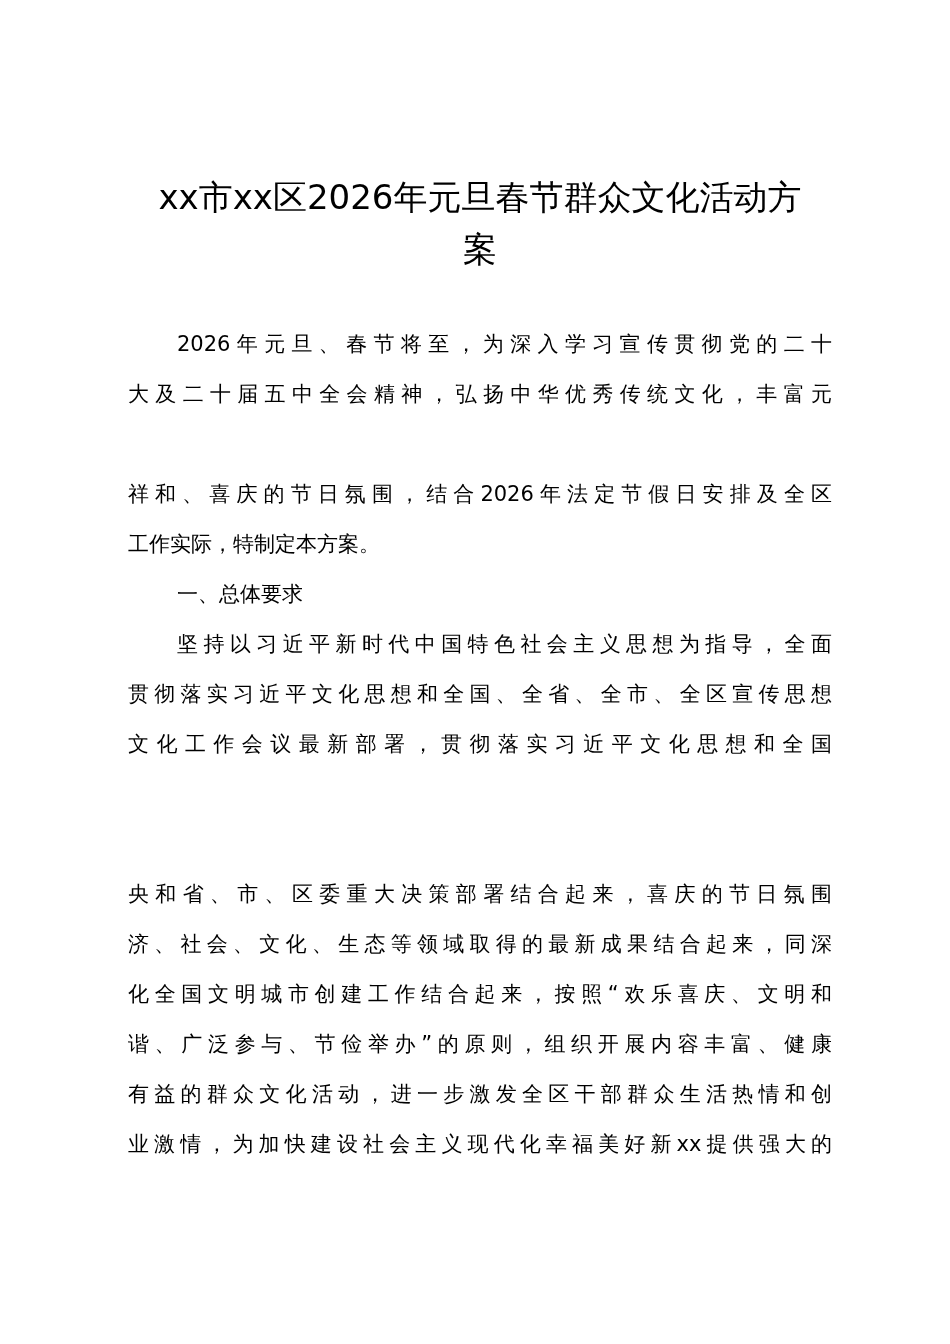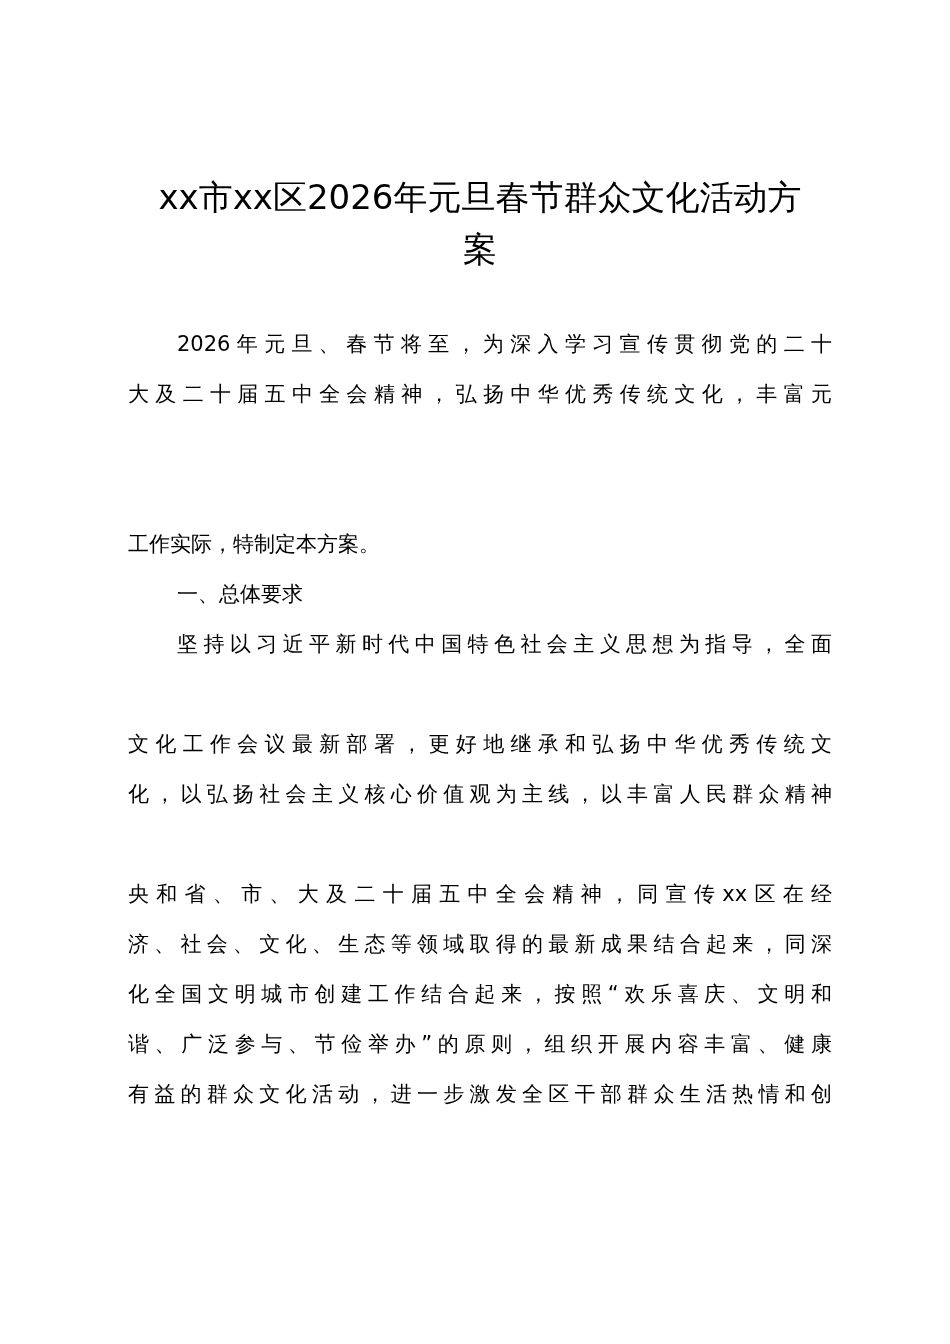--- a/index.html
+++ b/index.html
@@ -53,26 +53,28 @@
 </head>
 <body>
 
 <div class="page">
 
   <div class="title title-line-1">xx市xx区2026年元旦春节群众文化活动方</div>
   <div class="title title-line-2">案</div>
 
   <div class="line indent justify" style="top:303px">2026年元旦、春节将至，为深入学习宣传贯彻党的二十</div>
   <div class="line justify" style="top:353px">大及二十届五中全会精神，弘扬中华优秀传统文化，丰富元</div>
+  <div class="line justify" style="top:453px">祥和、喜庆的节日氛围，结合2026年法定节假日安排及全区</div>
   <div class="line indent" style="top:553px">一、总体要求</div>
 
   <div class="line" style="top:503px">工作实际，特制定本方案。</div>
 
   <div class="line indent justify" style="top:603px">坚持以习近平新时代中国特色社会主义思想为指导，全面</div>
-  <div class="line justify" style="top:703px">文化工作会议最新部署，更好地继承和弘扬中华优秀传统文</div>
-  <div class="line justify" style="top:753px">化，以弘扬社会主义核心价值观为主线，以丰富人民群众精神</div>
-  <div class="line justify" style="top:853px">央和省、市、大及二十届五中全会精神，同宣传xx区在经</div>
+  <div class="line justify" style="top:653px">贯彻落实习近平文化思想和全国、全省、全市、全区宣传思想</div>
+  <div class="line justify" style="top:703px">文化工作会议最新部署，贯彻落实习近平文化思想和全国</div>
+  <div class="line justify" style="top:853px">央和省、市、区委重大决策部署结合起来，喜庆的节日氛围</div>
   <div class="line justify" style="top:903px">济、社会、文化、生态等领域取得的最新成果结合起来，同深</div>
   <div class="line justify" style="top:953px">化全国文明城市创建工作结合起来，按照“欢乐喜庆、文明和</div>
   <div class="line justify" style="top:1003px">谐、广泛参与、节俭举办”的原则，组织开展内容丰富、健康</div>
   <div class="line justify" style="top:1053px">有益的群众文化活动，进一步激发全区干部群众生活热情和创</div>
+  <div class="line justify" style="top:1103px">业激情，为加快建设社会主义现代化幸福美好新xx提供强大的</div>
 
 </div>
 
 </body></html>

